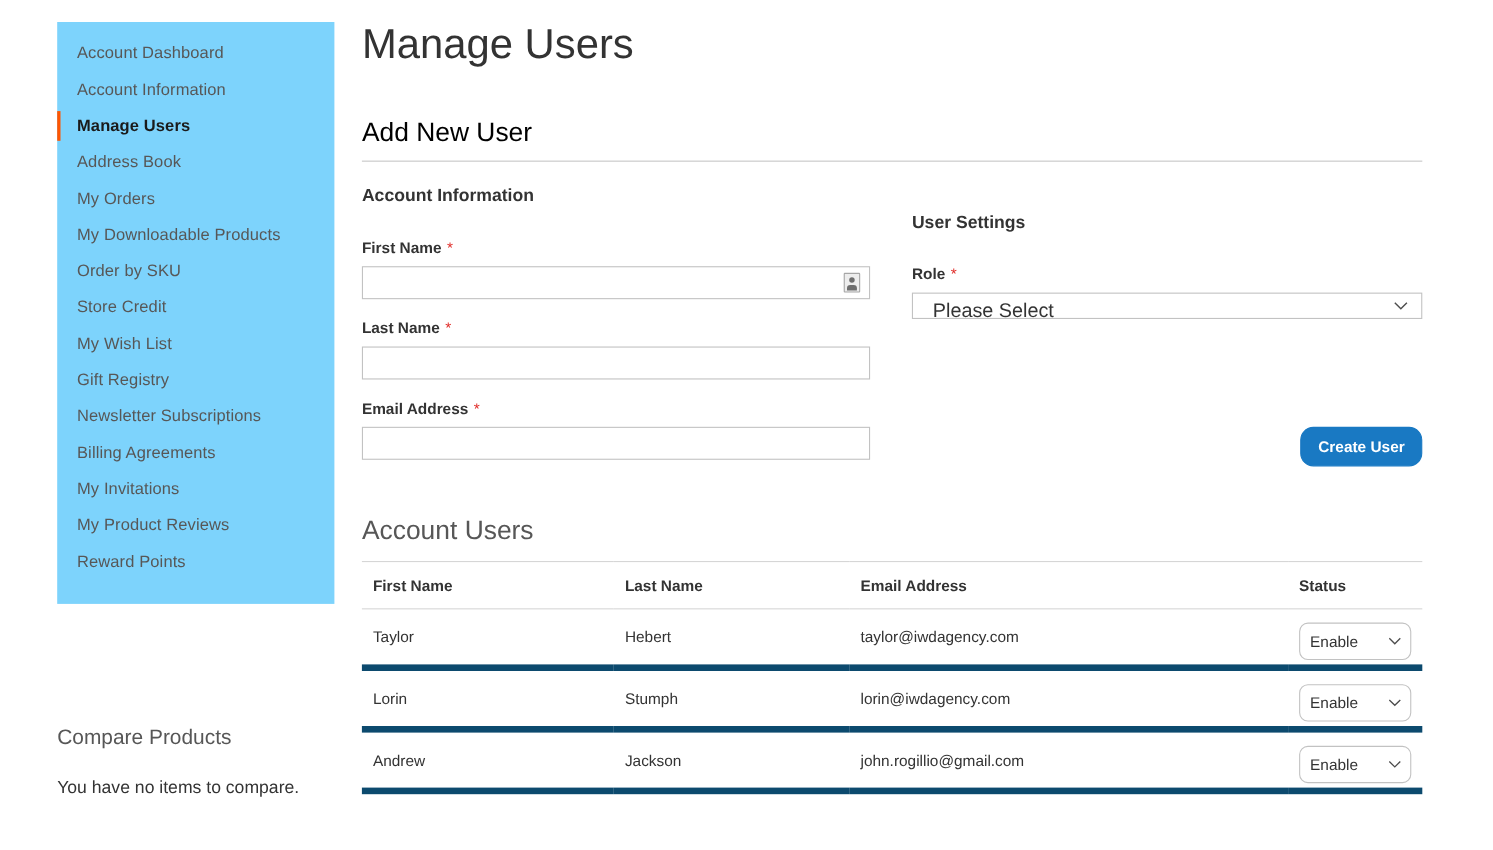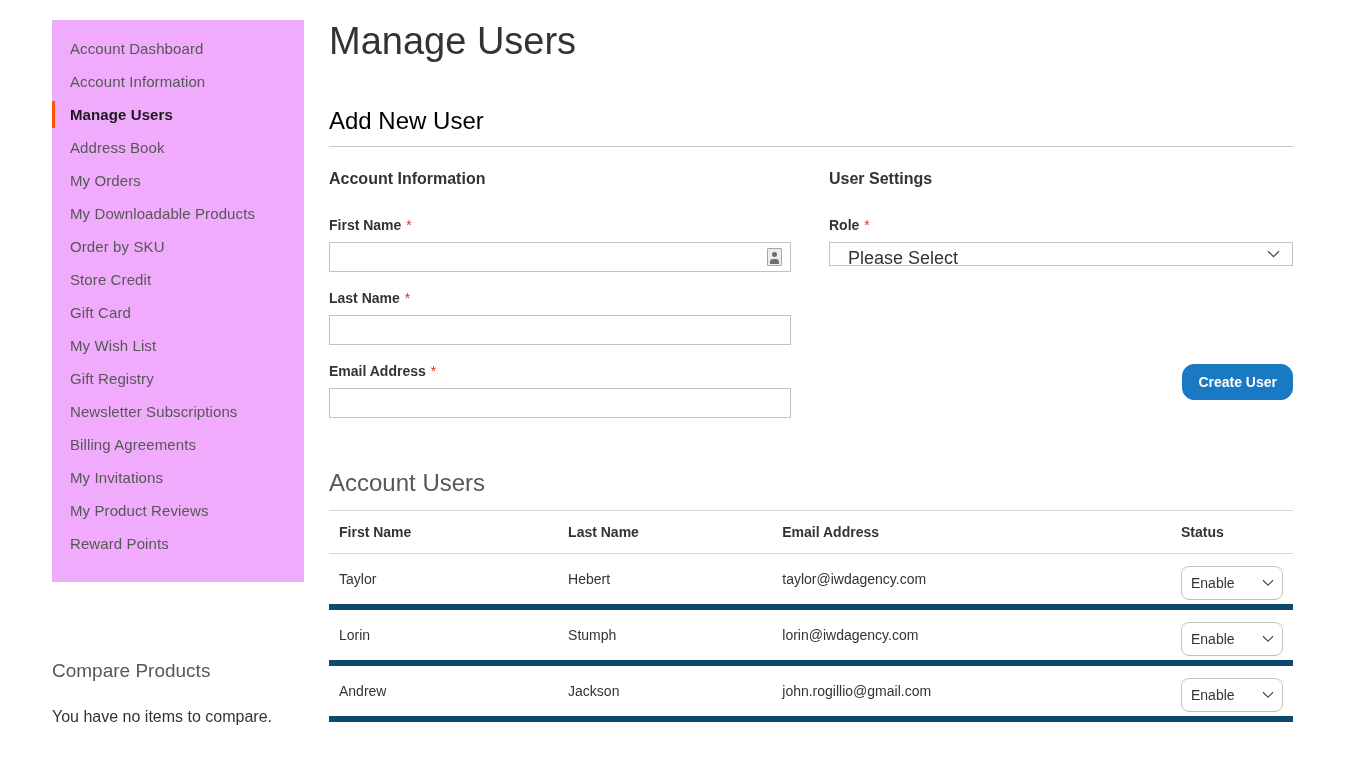--- a/index.html
+++ b/index.html
@@ -20,21 +20,21 @@
   }
 
   
   #sidebar-wrap {
     position: absolute;
     left: 52px;
     top: 20px;
     width: 252px;
   }
   #sidebar-nav {
-    background: #f0abfc;
+    background: #7dd3fc;
     padding: 12px 0 22px 0;
     position: relative;
   }
   .nav-item {
     position: relative;
     padding: 8px 18px 8px 18px;
     font-size: 15px;
     line-height: 17px;
     color: #575757;
     cursor: pointer;
@@ -104,21 +104,21 @@
     border-top: 1px solid #c6c6c6;
     margin: 0;
   }
 
   
   #form-cols {
     display: flex;
     margin-top: 22px;
   }
   .col-left { width: 500px; }
-  .col-right { width: 464px; }
+  .col-right { width: 464px; margin-top: 24px; }
 
   .sub-legend {
     font-size: 16px;
     font-weight: bold;
     color: #333333;
     margin: 0 0 28px 0;
     line-height: 20px;
   }
   .field { margin-bottom: 18px; }
   .field-label {
@@ -294,21 +294,20 @@
   <div id="sidebar-wrap">
     <nav id="sidebar-nav">
       <div class="nav-item"><span>Account Dashboard</span></div>
       <div class="nav-item"><span>Account Information</span></div>
       <div class="nav-item current"><span>Manage Users</span></div>
       <div class="nav-item"><span>Address Book</span></div>
       <div class="nav-item"><span>My Orders</span></div>
       <div class="nav-item"><span>My Downloadable Products</span></div>
       <div class="nav-item"><span>Order by SKU</span></div>
       <div class="nav-item"><span>Store Credit</span></div>
-      <div class="nav-item"><span>Gift Card</span></div>
       <div class="nav-item"><span>My Wish List</span></div>
       <div class="nav-item"><span>Gift Registry</span></div>
       <div class="nav-item"><span>Newsletter Subscriptions</span></div>
       <div class="nav-item"><span>Billing Agreements</span></div>
       <div class="nav-item"><span>My Invitations</span></div>
       <div class="nav-item"><span>My Product Reviews</span></div>
       <div class="nav-item"><span>Reward Points</span></div>
     </nav>
   </div>
 

